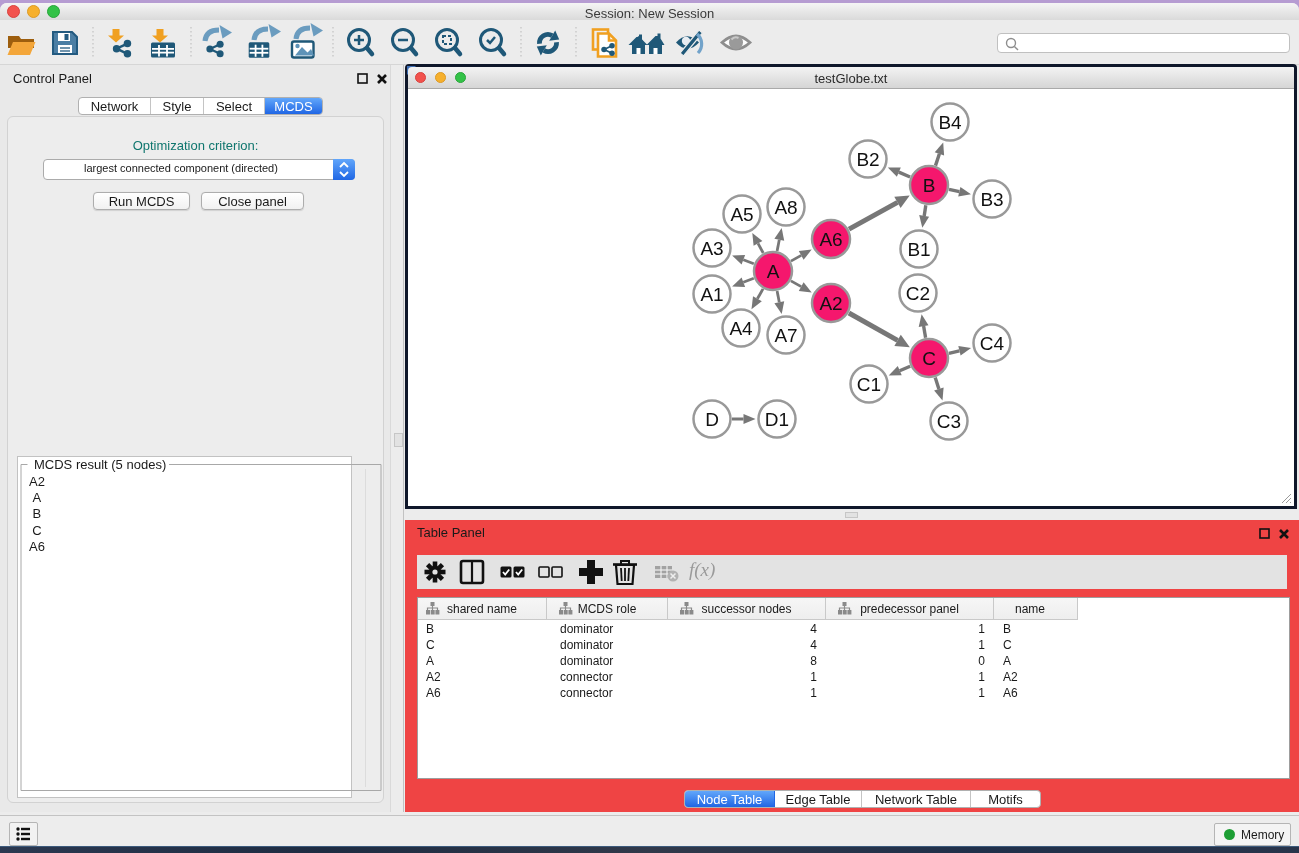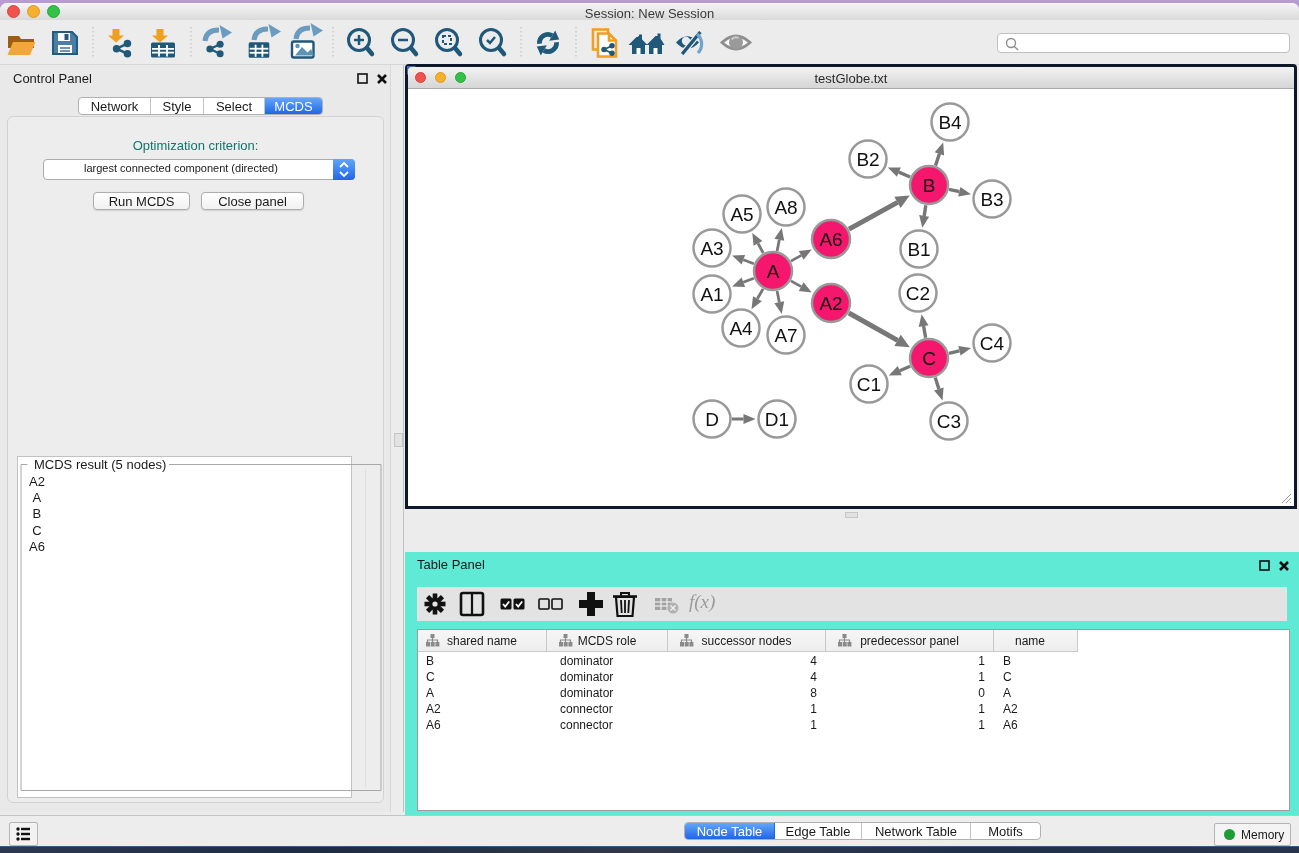--- a/index.html
+++ b/index.html
@@ -29,21 +29,21 @@
 .btn { position:absolute; height:18px; background:linear-gradient(#fff,#f1f1f1);
   border:1px solid #adadad; border-radius:4px; font-size:13px; color:#1a1a1a;
   display:flex; align-items:center; justify-content:center; box-shadow:0 .5px 1px rgba(0,0,0,.12); }
 #gwin { position:absolute; left:405px; top:64px; width:892px; height:445px;
   background:#fff; border:3px solid #0f172a; border-radius:4px 4px 0 0; }
 #gtitle { position:absolute; left:0; top:0; width:100%; height:22px;
   background:linear-gradient(#f3f3f3,#d5d5d5); border-bottom:1px solid #a9a9a9;
   border-radius:4px 4px 0 0; }
 #gtitle .t { position:absolute; top:4px; width:100%; text-align:center; font-size:13px; color:#2a2a2a; }
 .slight { position:absolute; width:11px; height:11px; border-radius:50%; top:5px; }
-#tpanel { position:absolute; left:405px; top:520px; width:894px; height:292px; background:#5eead4;margin-top:32px; }
+#tpanel { position:absolute; left:405px; top:520px; width:894px; height:292px; background:#ef4444; }
 #tptools { position:absolute; left:12px; top:35px; width:870px; height:34px; background:#e3e3e3; }
 #ttable { position:absolute; left:12px; top:77px; width:873px; height:182px;
   background:#fff; border:1px solid #9d9d9d; }
 #thead { position:absolute; left:0; top:0; width:660px; height:22px;
   background:linear-gradient(#f6f6f6,#eee); border-bottom:1px solid #c9c9c9; }
 #thead .cell { position:absolute; top:0; height:22px; border-right:1px solid #c9c9c9;
   font-size:12px; color:#1a1a1a; text-align:center; line-height:22px; }
 .trow { position:absolute; font-size:12px; color:#1a1a1a; height:16px; line-height:16px; }
 #statusbar { position:absolute; left:0; top:815px; width:1299px; height:31px;
   background:#ededed; border-top:1px solid #c3c3c3; }

